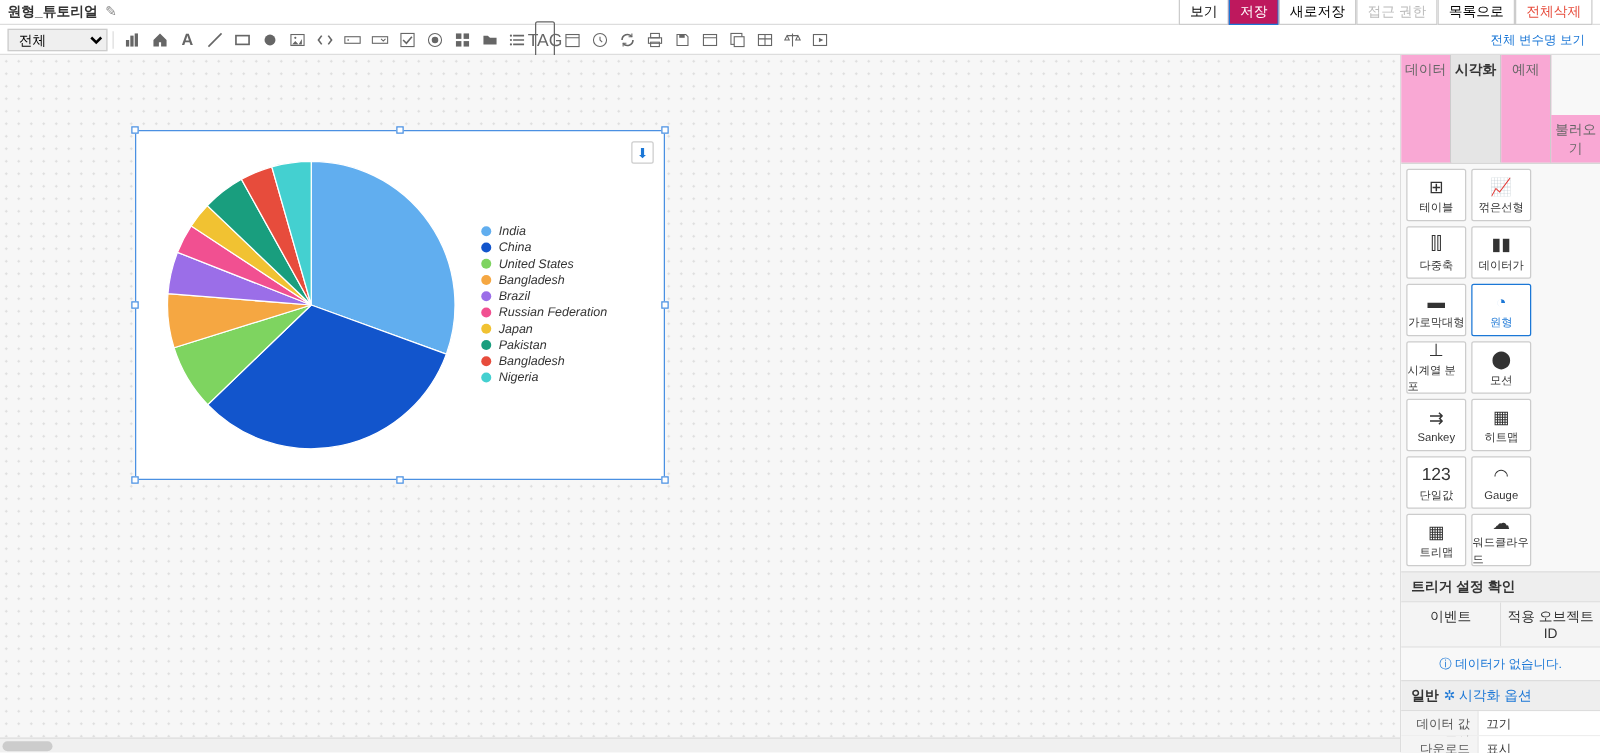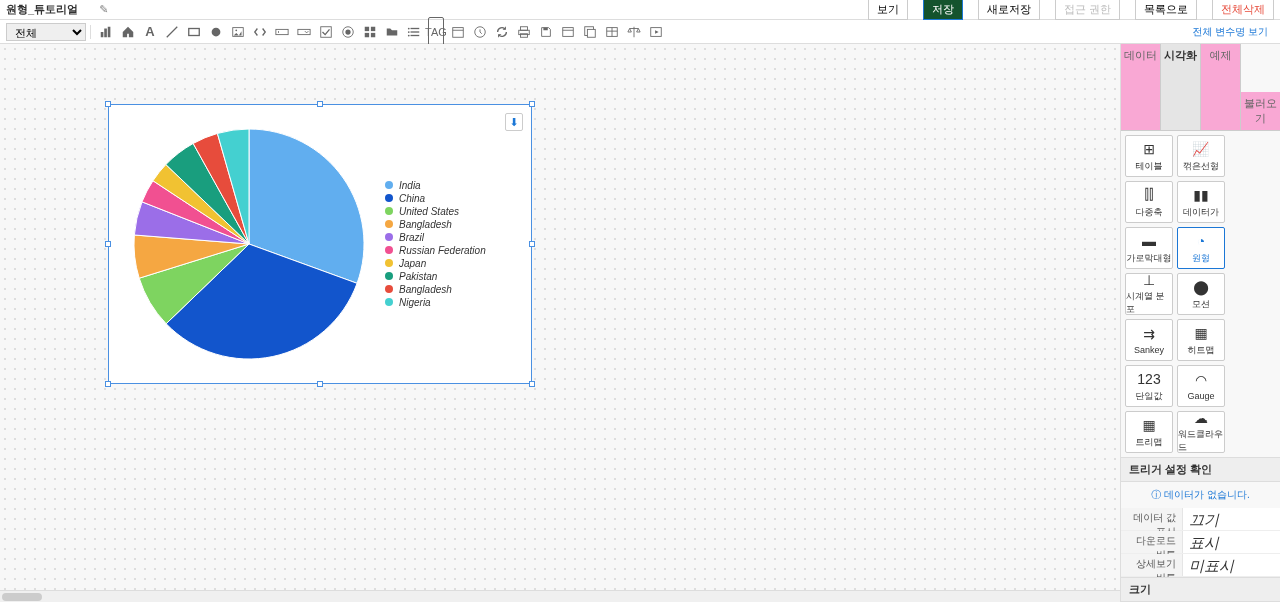--- a/index.html
+++ b/index.html
@@ -1,23 +1,23 @@
 <!DOCTYPE html>
 <html><head>
 <meta charset="utf-8">
 <style>
 * { margin: 0; padding: 0; box-sizing: border-box; font-family: "Malgun Gothic", Arial, sans-serif; }
 body { font-size: 11px; color: #333; background: #fff; width: 1280px; height: 602px; overflow: hidden; }
 
-.top-bar { height: 20px; display: flex; align-items: center; padding: 0 6px; background: #fff; border-bottom: 1px solid #ddd; gap: 15px; }
+.top-bar { height: 20px; display: flex; align-items: center; padding: 0 6px; background: #fff; border-bottom: 1px solid #ddd; }
 .top-title { font-weight: bold; font-size: 11px; }
 .edit-pencil { margin-left: 6px; color: #888; cursor: pointer; }
 .top-spacer { flex: 1; }
 .top-btn { border: 1px solid #ccc; padding: 2px 8px; margin-left: 0; font-size: 11px; background: #fff; cursor: pointer; }
-.top-btn.primary { background: #14532d; color: #fff; border-color: #1b77d6; }
+.top-btn.primary { background: #be185d; color: #fff; border-color: #1b77d6; }
 .top-btn.disabled { color: #bbb; }
 .top-btn.danger { color: #e74c3c; }
 
 .toolbar { height: 24px; display: flex; align-items: center; padding: 0 6px; border-bottom: 1px solid #ddd; background: #fff; }
 .select-box { border: 1px solid #ccc; font-size: 11px; padding: 2px 4px; width: 80px; height: 18px; }
 .tb-icon { width: 16px; height: 16px; margin: 0 3px; display: flex; align-items: center; justify-content: center; cursor: pointer; color: #666; }
 .tb-icon svg { width: 14px; height: 14px; }
 .tb-sep { width: 1px; height: 14px; background: #ddd; margin: 0 4px; }
 .var-link { margin-left: auto; color: #1b77d6; font-size: 10px; cursor: pointer; padding-right: 6px; }
 
@@ -55,21 +55,21 @@
 .sec-h { padding: 4px 8px; background: #eee; border-top: 1px solid #ddd; border-bottom: 1px solid #ddd; font-weight: bold; font-size: 11px; }
 .sec-h .opt { color: #1b77d6; font-weight: normal; margin-left: 4px; }
 .trig-head { display: flex; border-bottom: 1px solid #ddd; }
 .trig-head > div { flex: 1; text-align: center; padding: 4px; background: #f4f4f4; border-right: 1px solid #ddd; }
 .trig-head > div:last-child { border-right: none; }
 .nodata { text-align: center; padding: 6px; color: #1b77d6; font-size: 10px; }
 .nodata::before { content: "ⓘ "; }
 
 .prop-row { display: flex; border-bottom: 1px solid #eee; min-height: 20px; align-items: stretch; }
 .prop-lbl { width: 62px; text-align: right; padding: 3px 6px; color: #555; background: #f4f4f4; border-right: 1px solid #e5e5e5; font-size: 10px; }
-.prop-val { flex: 1; padding: 3px 6px; background: #fff; font-size: 15px; font-style: italic; }
+.prop-val { flex: 1; padding: 3px 6px; background: #fff; font-size: 10px; }
 </style>
 </head>
 <body>
 
 <div class="top-bar">
   <span class="top-title">원형_튜토리얼</span>
   <span class="edit-pencil">✎</span>
   <span class="top-spacer"></span>
   <button class="top-btn">보기</button>
   <button class="top-btn primary">저장</button>
@@ -162,21 +162,21 @@
   <span class="tb-icon">
       <svg viewBox="0 0 16 16">
         <line x1="4" y1="4" x2="14" y2="4" stroke="currentColor" stroke-width="1.5"></line>
         <line x1="4" y1="8" x2="14" y2="8" stroke="currentColor" stroke-width="1.5"></line>
         <line x1="4" y1="12" x2="14" y2="12" stroke="currentColor" stroke-width="1.5"></line>
         <circle cx="2" cy="4" r="1" fill="currentColor"></circle>
         <circle cx="2" cy="8" r="1" fill="currentColor"></circle>
         <circle cx="2" cy="12" r="1" fill="currentColor"></circle>
       </svg>
     </span>
-  <span class="tb-icon" style="font-size:11px;border:1px solid currentColor;padding:14px 1px;border-radius:2px">TAG</span>
+  <span class="tb-icon" style="font-size:14px;border:1px solid currentColor;padding:14px 1px;border-radius:2px">TAG</span>
   <span class="tb-icon">
       <svg viewBox="0 0 16 16">
         <rect x="2" y="3" width="12" height="11" fill="none" stroke="currentColor"></rect>
         <line x1="2" y1="6" x2="14" y2="6" stroke="currentColor"></line>
       </svg>
     </span>
   <span class="tb-icon">
       <svg viewBox="0 0 16 16">
         <circle cx="8" cy="8" r="6" fill="none" stroke="currentColor"></circle>
         <path d="M8 5v3l2 2" fill="none" stroke="currentColor"></path>
@@ -375,22 +375,27 @@
           <span class="vis-ico">▦</span>
           <span class="vis-lbl">트리맵</span>
         </div>
       <div class="vis-item">
           <span class="vis-ico">☁</span>
           <span class="vis-lbl">워드클라우드</span>
         </div>
     </div>
 
     <div class="sec-h">트리거 설정 확인</div>
+    <div class="trig-head">
+      <div>이벤트</div>
+      <div>적용 오브젝트 ID</div>
+    </div>
     <div class="nodata">데이터가 없습니다.</div>
 
+    <div class="sec-h"><span>일반</span><span class="opt">✲ <span>시각화 옵션</span></span></div>
     <div class="prop-row">
         <div class="prop-lbl">데이터 값 표시</div>
         <div class="prop-val">끄기</div>
       </div>
     <div class="prop-row">
         <div class="prop-lbl">다운로드 버튼</div>
         <div class="prop-val">표시</div>
       </div>
     <div class="prop-row">
         <div class="prop-lbl">상세보기 버튼</div>

